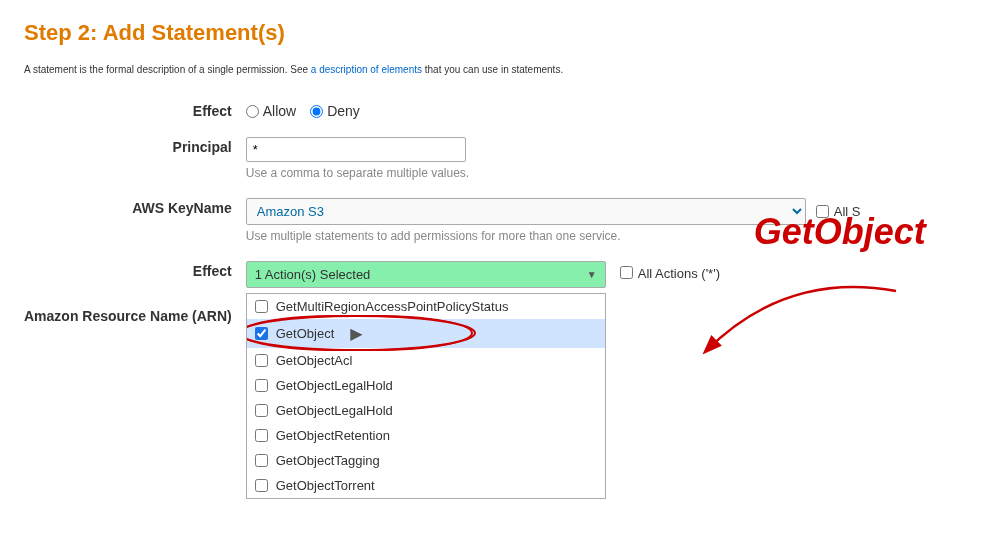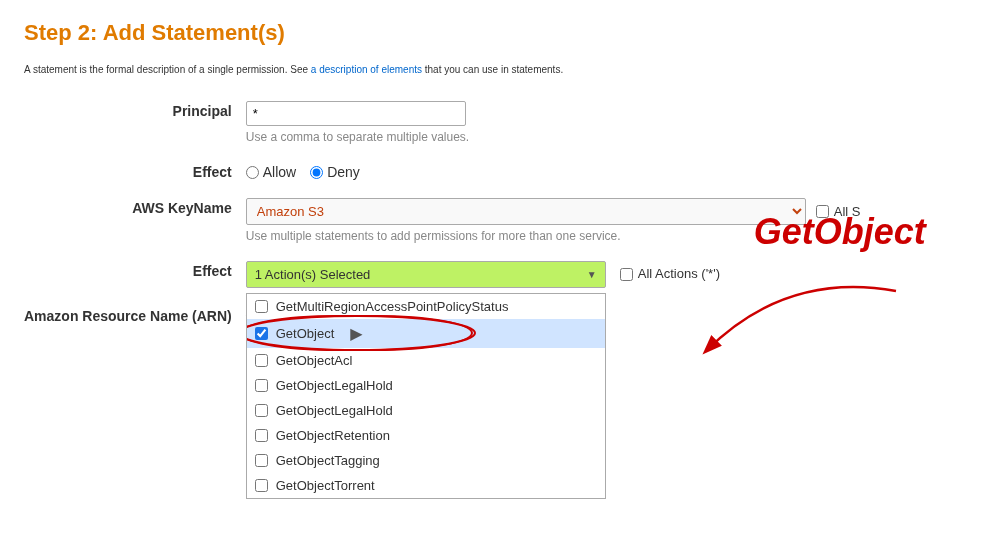--- a/index.html
+++ b/index.html
@@ -75,21 +75,21 @@
       font-size: 13px;
       border-radius: 2px;
     }
     .service-select {
       width: 560px;
       border: 1px solid #aaa;
       padding: 4px 6px;
       font-size: 13px;
       border-radius: 2px;
       background: #f9f9f9;
-      color: #c2410c;
+      color: #0369a1;
       appearance: auto;
     }
     .service-row {
       display: flex;
       align-items: center;
       gap: 10px;
     }
     .all-services-label {
       display: flex;
       align-items: center;
@@ -105,35 +105,35 @@
     }
     .actions-dropdown-container {
       position: relative;
     }
     .actions-select-btn {
       width: 360px;
       border: 1px solid #aaa;
       padding: 5px 8px;
       font-size: 13px;
       border-radius: 2px;
-      background: #bef264;
+      background: #86efac;
       color: #333;
       cursor: pointer;
       display: flex;
       align-items: center;
       justify-content: space-between;
       user-select: none;
     }
     .actions-select-btn .arrow {
       font-size: 10px;
       color: #555;
     }
     .all-actions-label {
       display: flex;
-      align-items: flex-end;
+      align-items: flex-start;
       gap: 5px;
       font-size: 13px;
       white-space: nowrap;
       padding-top: 5px;
     }
     .dropdown-list {
       position: absolute;
       top: 32px;
       left: 0;
       width: 360px;
@@ -216,44 +216,44 @@
   <div class="page-title">Step 2: Add Statement(s)</div>
 
   <p class="description">
     <span>A statement is the formal description of a single permission. See </span><a href="#">a description of elements</a><span> that you can use in statements.</span>
   </p>
 
   <table class="form-table">
 
     <tbody>
         <tr>
-      <td class="label-cell">Principal</td>
-      <td class="control-cell">
-        <input type="text" class="principal-input" value="*" style="">
-        <div class="hint-text">Use a comma to separate multiple values.</div>
-      </td>
-    </tr>
-
-    <tr>
       <td class="label-cell">Effect</td>
       <td class="control-cell">
         <div class="radio-group">
           <label>
             <input type="radio" name="effect" value="allow" style="">
             <span>Allow</span>
           </label>
           <label>
             <input type="radio" name="effect" value="deny" checked="" style="">
             <span>Deny</span>
           </label>
         </div>
       </td>
     </tr>
 
     <tr>
+      <td class="label-cell">Principal</td>
+      <td class="control-cell">
+        <input type="text" class="principal-input" value="*" style="">
+        <div class="hint-text">Use a comma to separate multiple values.</div>
+      </td>
+    </tr>
+
+    <tr>
       <td class="label-cell">AWS KeyName</td>
       <td class="control-cell">
         <div class="service-row">
           <select class="service-select">
             <option>Amazon S3</option>
           </select>
           <label class="all-services-label">
             <input type="checkbox" style="">
             <span>All S</span>
           </label>

